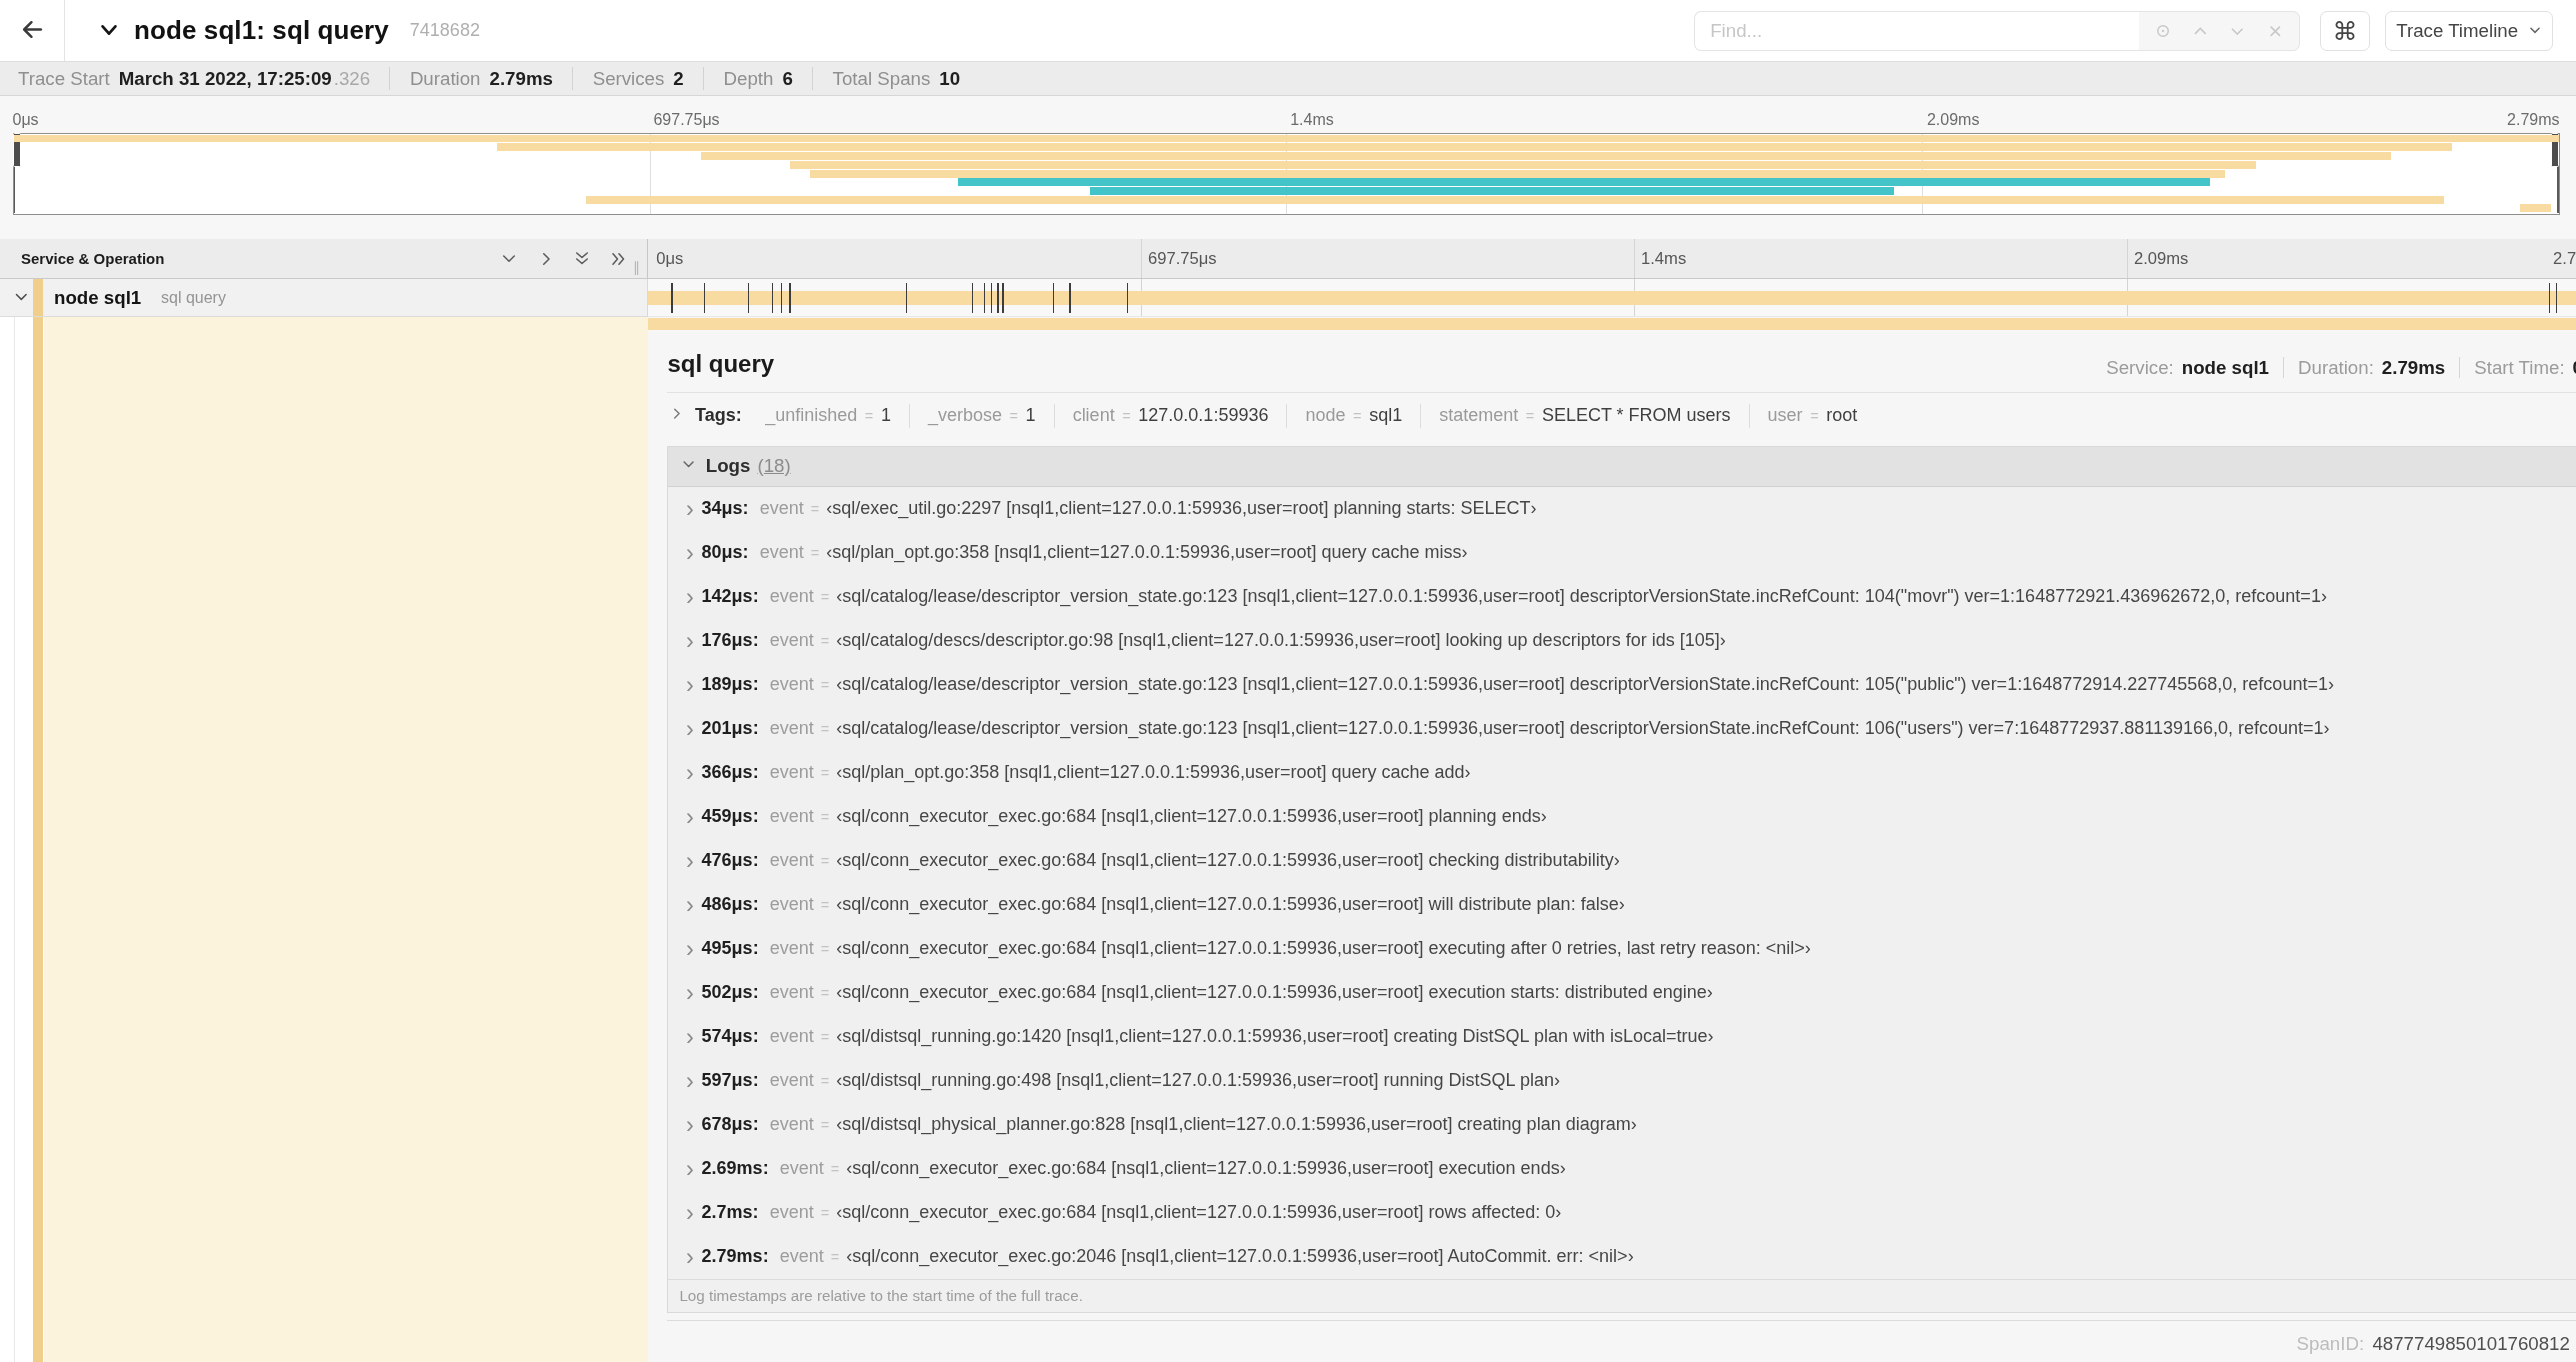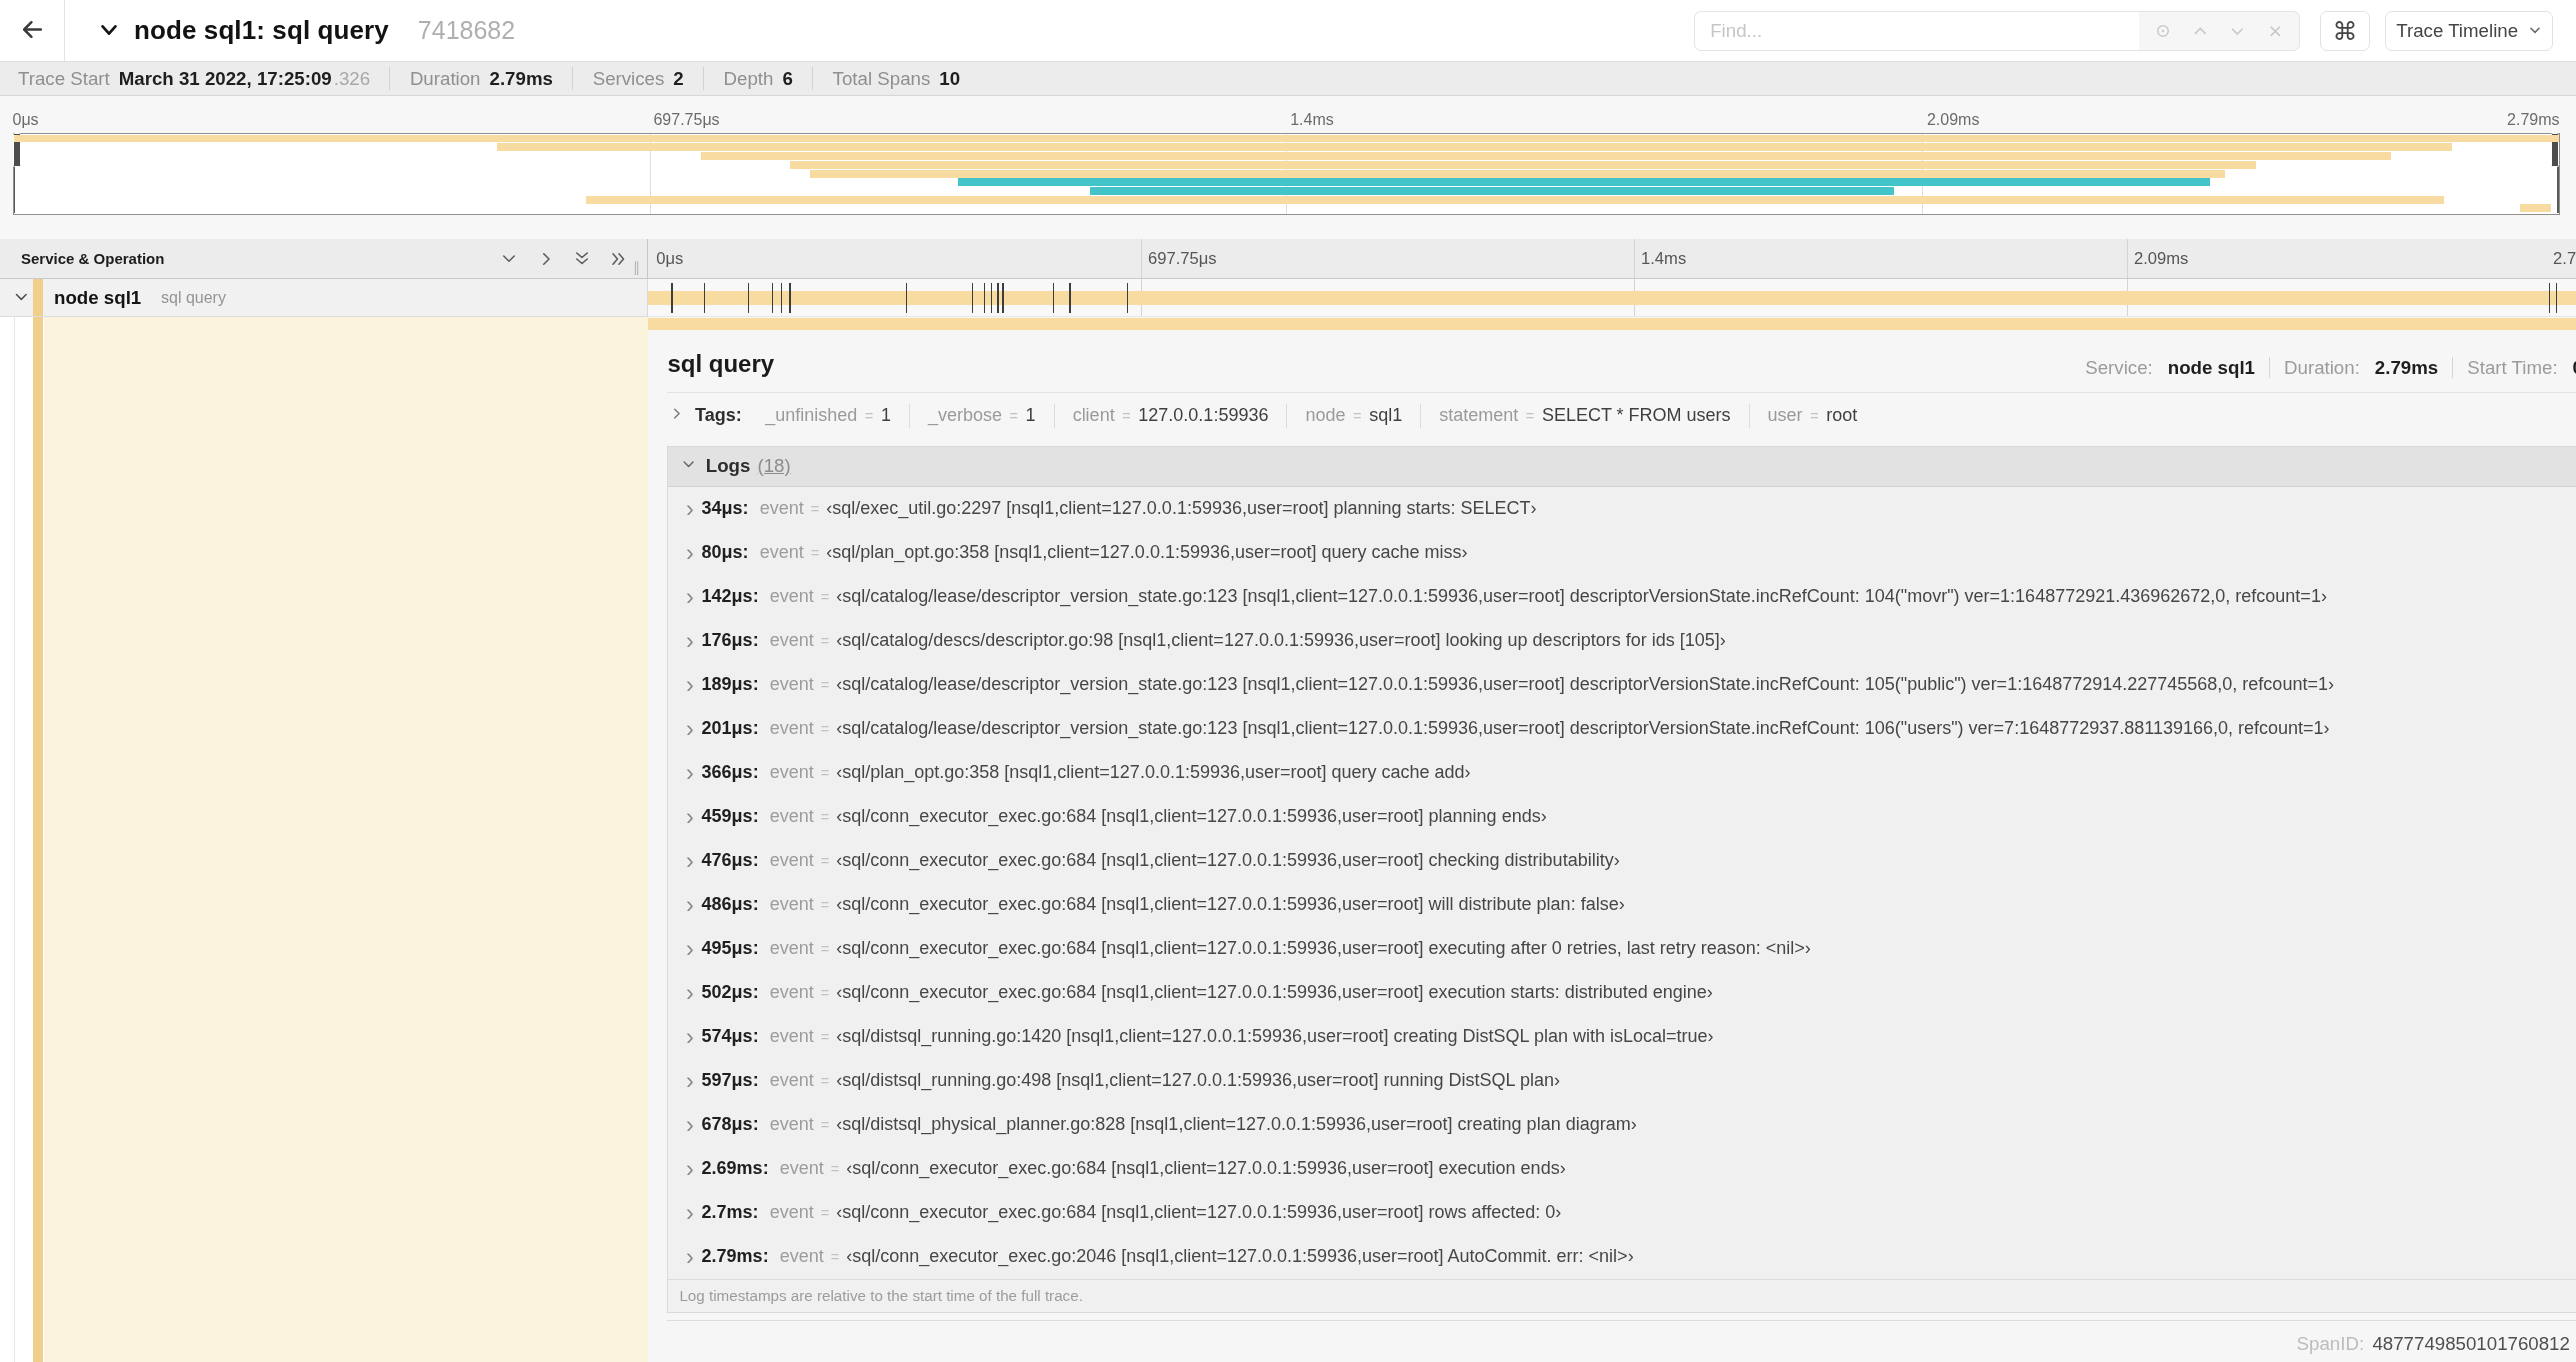--- a/index.html
+++ b/index.html
@@ -4,21 +4,21 @@
 <style>
   html,body{margin:0;padding:0;background:#fff;}
   .page{position:relative;width:2576px;height:1363px;overflow:hidden;background:#fff;
         font-family:"Liberation Sans",sans-serif;color:#222;padding-left:44px;}
   
   .app-header{position:absolute;left:0;top:0;width:100%;height:61px;background:#fff;}
   .back-cell{position:absolute;left:0;top:0;width:64px;height:61px;border-right:1.4px solid #e3e3e3;
              display:flex;align-items:center;justify-content:center;cursor:pointer;}
   .title-wrap{position:absolute;left:98px;top:0;height:61px;display:flex;align-items:center;gap:14px;}
   .page-title{font-size:26px;font-weight:700;color:#121212;letter-spacing:0.1px;}
-  .trace-id{font-size:25px;color:#afafaf;font-weight:400;margin-left:15px;}
+  .trace-id{font-size:18px;color:#afafaf;font-weight:400;margin-left:7px;}
   .find-input{position:absolute;left:1694px;top:11px;width:446px;height:40px;border:1.4px solid #e4e4e4;
               border-right:0.7px solid #eee;border-radius:7px 0 0 7px;background:#fff;box-sizing:border-box;
               padding-left:15.2px;font-size:18.7px;color:#555;font-family:"Liberation Sans",sans-serif;outline:none;}
   .find-input::placeholder{color:#c6c6c6;}
   .find-suffix{position:absolute;left:2139px;top:11px;width:161px;height:40px;border:1.4px solid #e4e4e4;border-left:none;
                border-radius:0 7px 7px 0;background:#f6f6f6;box-sizing:border-box;display:flex;
                align-items:center;justify-content:space-evenly;}
   .sfx-btn{display:flex;align-items:center;justify-content:center;width:28px;height:28px;cursor:pointer;}
   .kbd-btn{position:absolute;left:2320px;top:11px;width:50px;height:40px;border:1.4px solid #e1e1e1;border-radius:7px;
            box-sizing:border-box;display:flex;align-items:center;justify-content:center;font-size:25px;color:#454545;
@@ -74,21 +74,21 @@
   .detail{position:absolute;top:317px;left:0;width:100%;bottom:0;}
   .d-gutterline{position:absolute;left:14px;top:0;width:1.4px;height:100%;background:#e8e8e8;}
   .d-accent{position:absolute;left:33px;top:0;width:10.4px;height:100%;}
   .d-cream{position:absolute;left:44px;top:0;width:605px;height:100%;}
   .d-panel{position:absolute;left:648px;top:0;right:0;height:100%;background:#f6f6f6;}
   .d-topbar{position:absolute;left:0;top:1.4px;height:11.8px;width:100%;}
   .d-content{position:absolute;left:19.4px;right:15.2px;top:16.6px;}
   .d-titlerow{display:flex;justify-content:space-between;align-items:flex-end;padding:16.6px 0 14px 0;}
   .d-title{margin:0;font-size:24px;font-weight:700;color:#1a1a1a;}
   .d-meta{display:flex;align-items:center;font-size:18.7px;color:#9b9b9b;}
-  .d-meta .mgroup{display:flex;gap:15px;align-items:center;padding:0 14px;height:21px;}
+  .d-meta .mgroup{display:flex;gap:8px;align-items:center;padding:0 14px;height:21px;}
   .d-meta .mgroup:last-child{padding-right:0;}
   .d-meta .mgroup + .mgroup{border-left:1.4px solid #d5d5d5;}
   .d-meta b{color:#1f1f1f;font-weight:700;}
   .d-hr{border:none;border-top:1.4px solid #e2e2e2;margin:0;}
   .tags-row{display:flex;align-items:center;padding:11px 0 12.5px 1.4px;font-size:18px;}
   .tags-label{font-weight:700;color:#2e2e2e;margin:0 5.5px 0 11px;}
   .tag-item{display:flex;align-items:center;gap:7.6px;padding:0 18px;height:23.5px;}
   .tag-item + .tag-item{border-left:1.4px solid #dcdcdc;}
   .tag-key{color:#9a9a9a;} .tag-eq{color:#c2c2c2;font-size:14.5px;} .tag-val{color:#3f3f3f;}
   .logs-box{border:0.7px solid #d9d9d9;background:#f0f0f0;margin-top:5.5px;}

